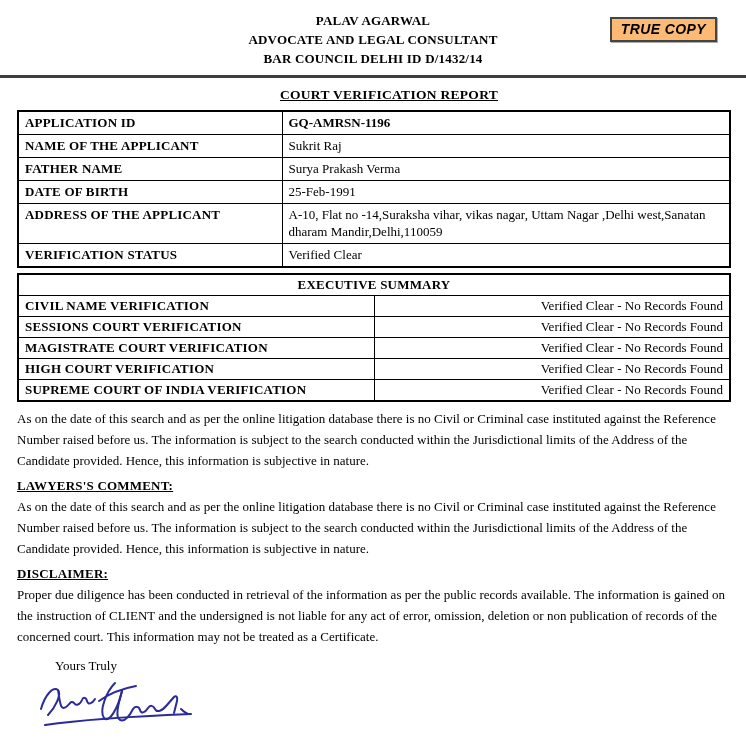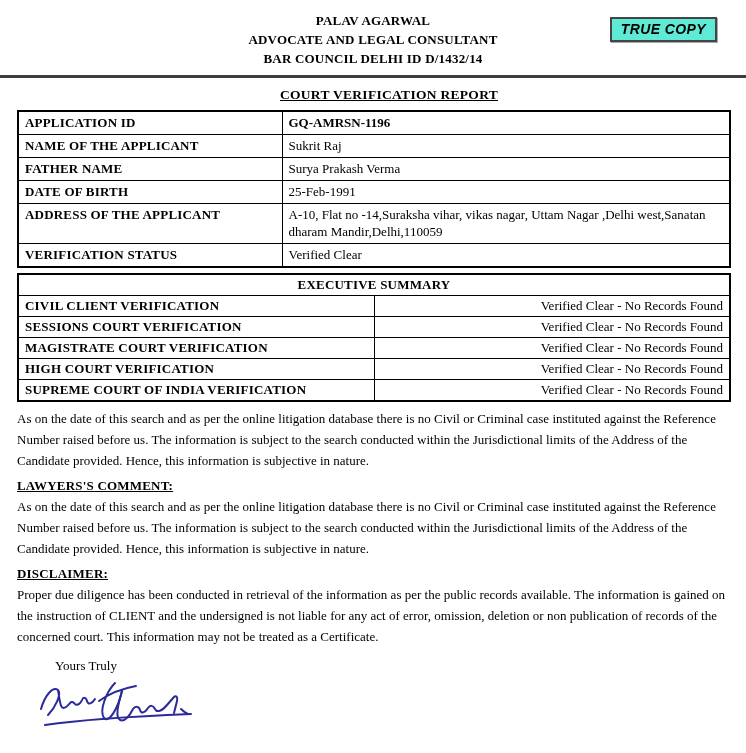--- a/index.html
+++ b/index.html
@@ -27,21 +27,21 @@
     top: 17px;
     right: 29px;
     border: 2px solid #454545;
     box-shadow: 1px 1px 0 #aaa;
     padding: 2px 9px 3px 9px;
     font-family: "Liberation Sans", sans-serif;
     font-style: italic;
     font-weight: bold;
     font-size: 14px;
     letter-spacing: 0.4px;
-    background: #5eead4;
+    background: #fdba74;
   }
   .top-rule {
     margin-top: 7px;
     height: 3px;
     width: 100%;
     background: #3d3d3d;
   }
   .report-title {
     margin: 9px 0 7px 0;
     text-align: center;
@@ -143,21 +143,21 @@
         </tr>
       </tbody>
     </table>
 
     <table class="doc-table summary-table">
       <tbody>
         <tr>
           <td class="summary-caption" colspan="2">EXECUTIVE SUMMARY</td>
         </tr>
         <tr>
-          <td class="label-cell">CIVIL CLIENT VERIFICATION</td>
+          <td class="label-cell">CIVIL NAME VERIFICATION</td>
           <td class="summary-value">Verified Clear - No Records Found</td>
         </tr>
         <tr>
           <td class="label-cell">SESSIONS COURT VERIFICATION</td>
           <td class="summary-value">Verified Clear - No Records Found</td>
         </tr>
         <tr>
           <td class="label-cell">MAGISTRATE COURT VERIFICATION</td>
           <td class="summary-value">Verified Clear - No Records Found</td>
         </tr>

